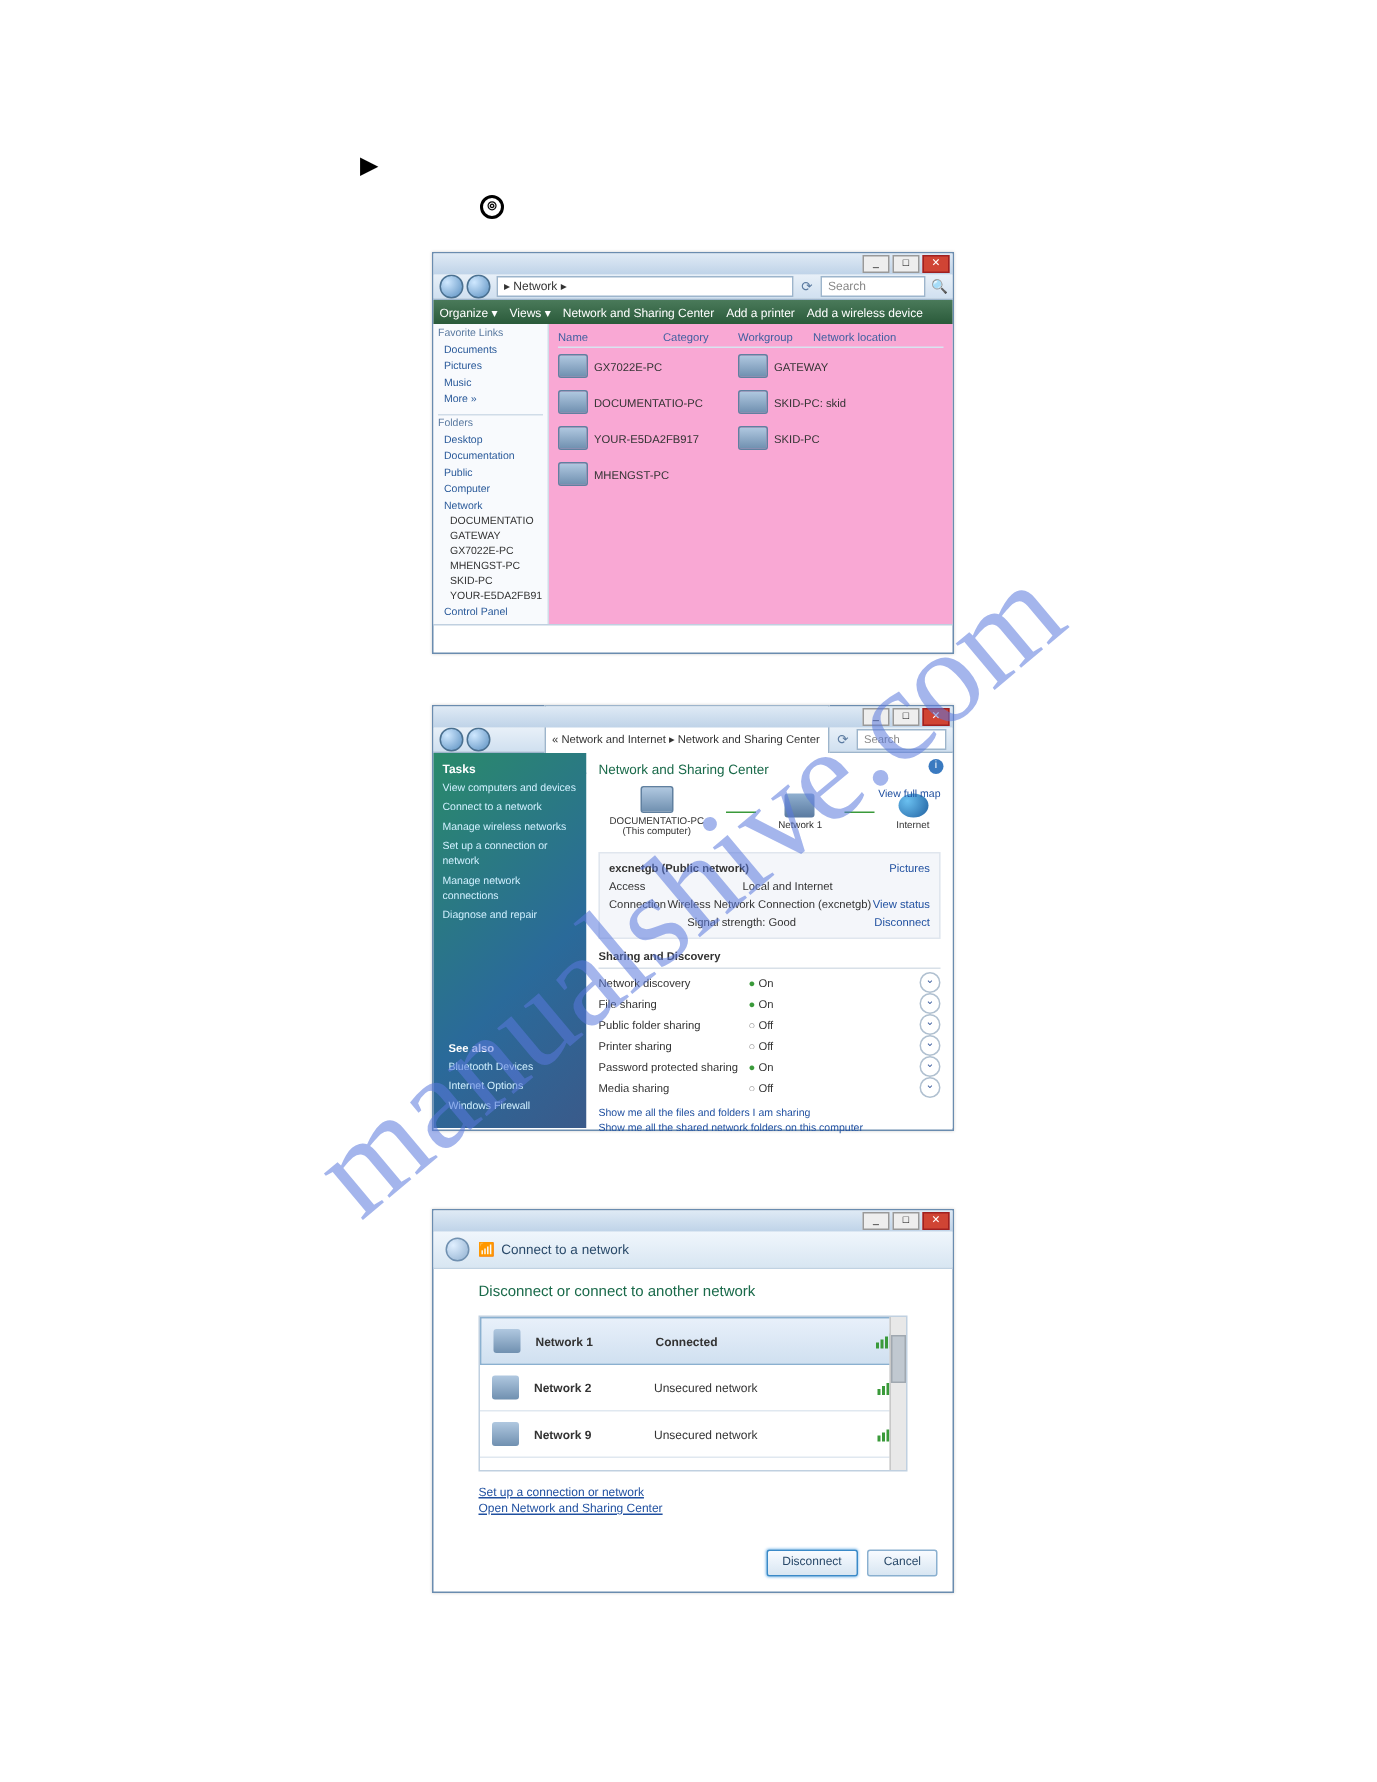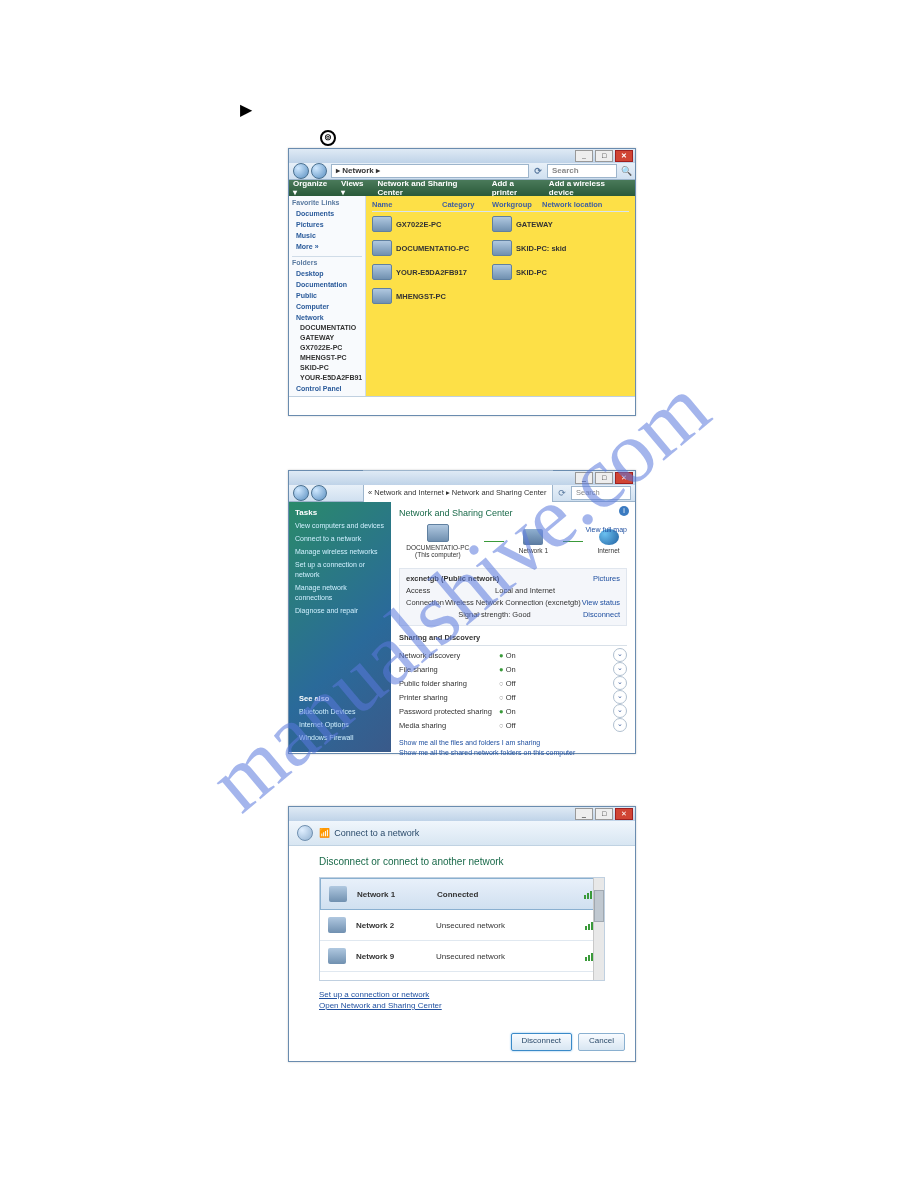--- a/index.html
+++ b/index.html
@@ -73,21 +73,21 @@
     height: 10px;
     font-size: 7px;
     line-height: 10px;
     text-align: center;
     border: 1px solid #999;
     background: #eee;
   }
   .wc-close { background: #d04434; color: #fff; border-color: #a02020; }
 
   
-  #win1 { left: 288px; top: 148px; width: 346px; height: 266px; font-weight: bold; }
+  #win1 { left: 288px; top: 168px; width: 346px; height: 266px; }
   #win1 .nav-row {
     height: 16px;
     background: linear-gradient(#e8f0f8, #d0e0f0);
     display: flex;
     align-items: center;
     padding: 0 4px;
     gap: 4px;
     border-bottom: 1px solid #9db5cc;
   }
   #win1 .nav-circles {
@@ -159,21 +159,21 @@
   }
   #win1 .sidebar .sb-sub {
     color: #333;
     padding-left: 8px;
     line-height: 10px;
     white-space: nowrap;
     overflow: hidden;
   }
   #win1 .content {
     flex: 1;
-    background: #fde047;
+    background: #f9a8d4;
     padding: 4px 6px;
   }
   #win1 .col-headers {
     display: flex;
     font-size: 7.5px;
     color: #4060a0;
     border-bottom: 1px solid #d8e4f0;
     padding-bottom: 2px;
     margin-bottom: 4px;
   }

